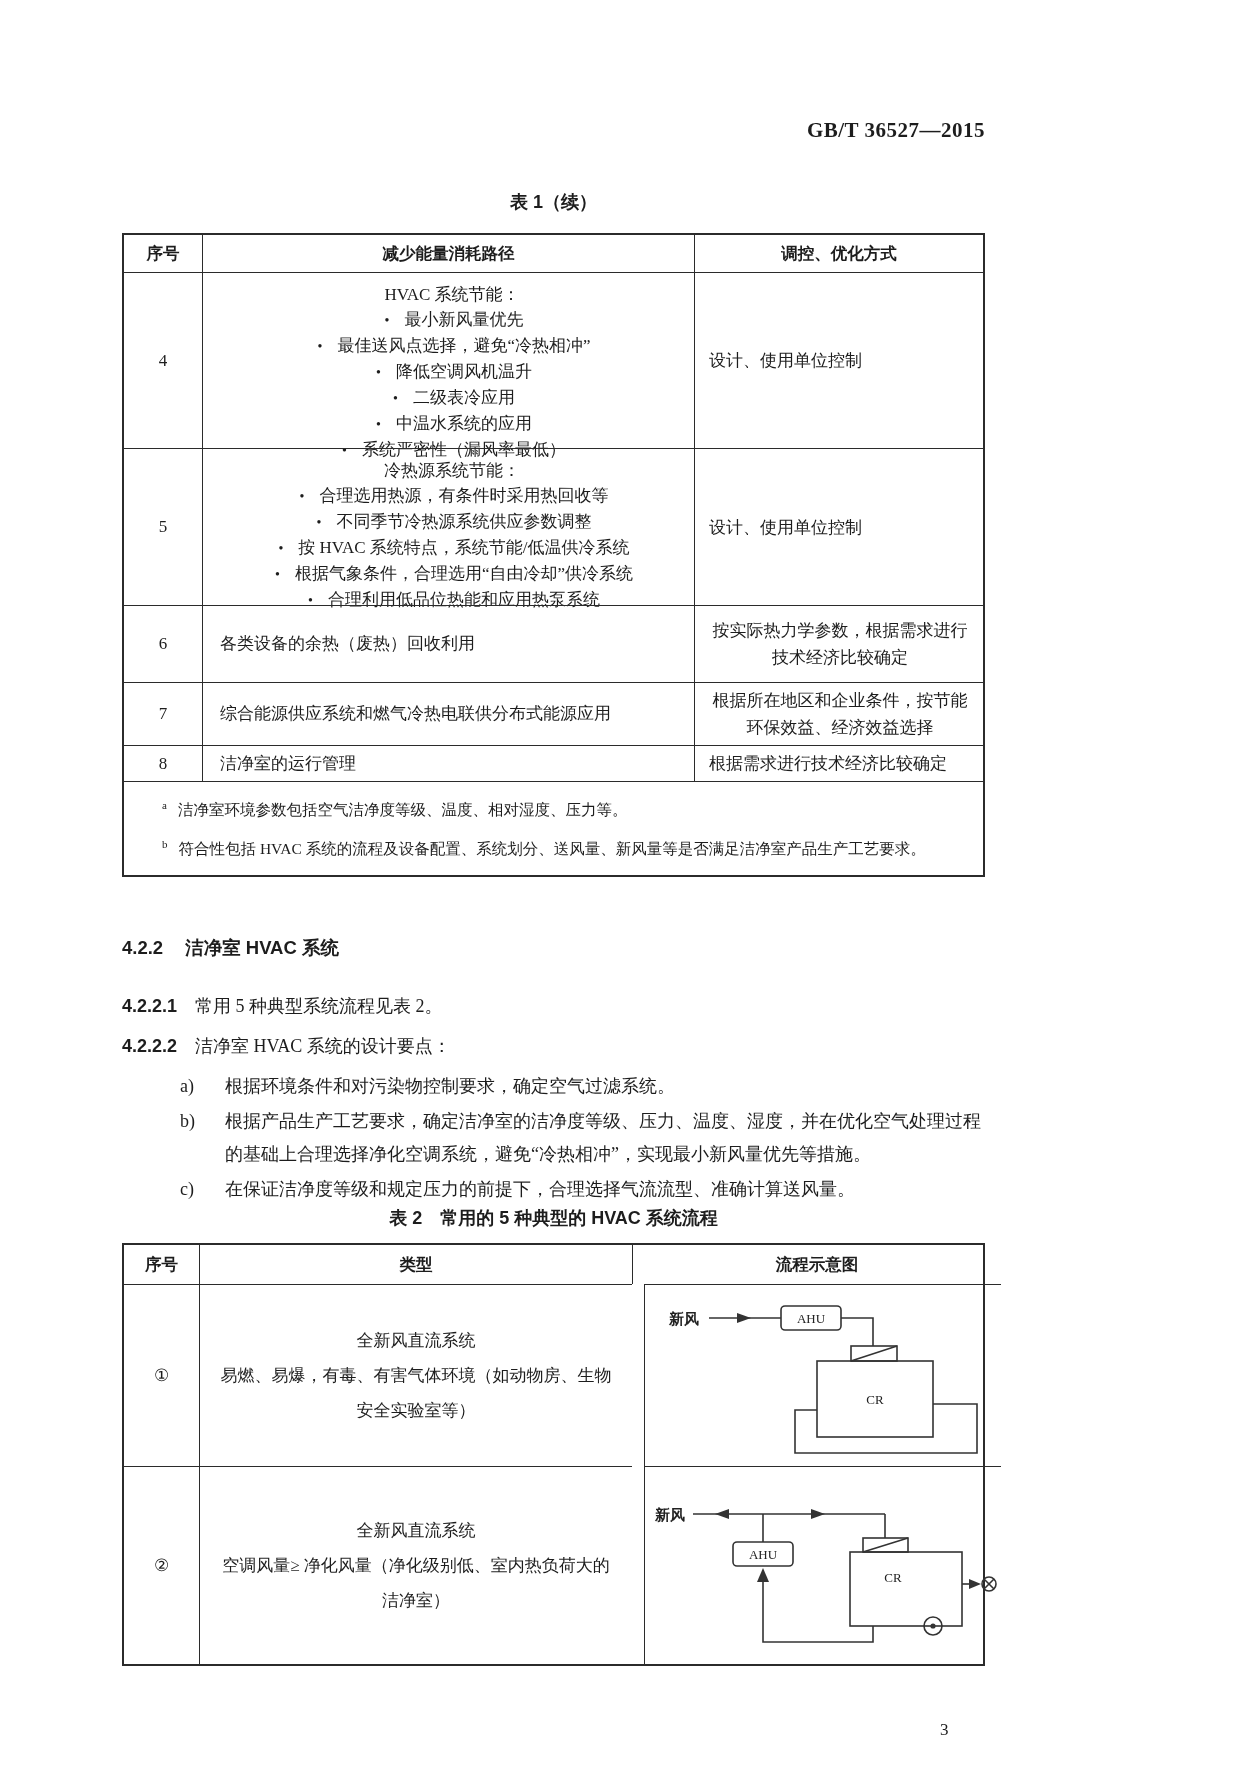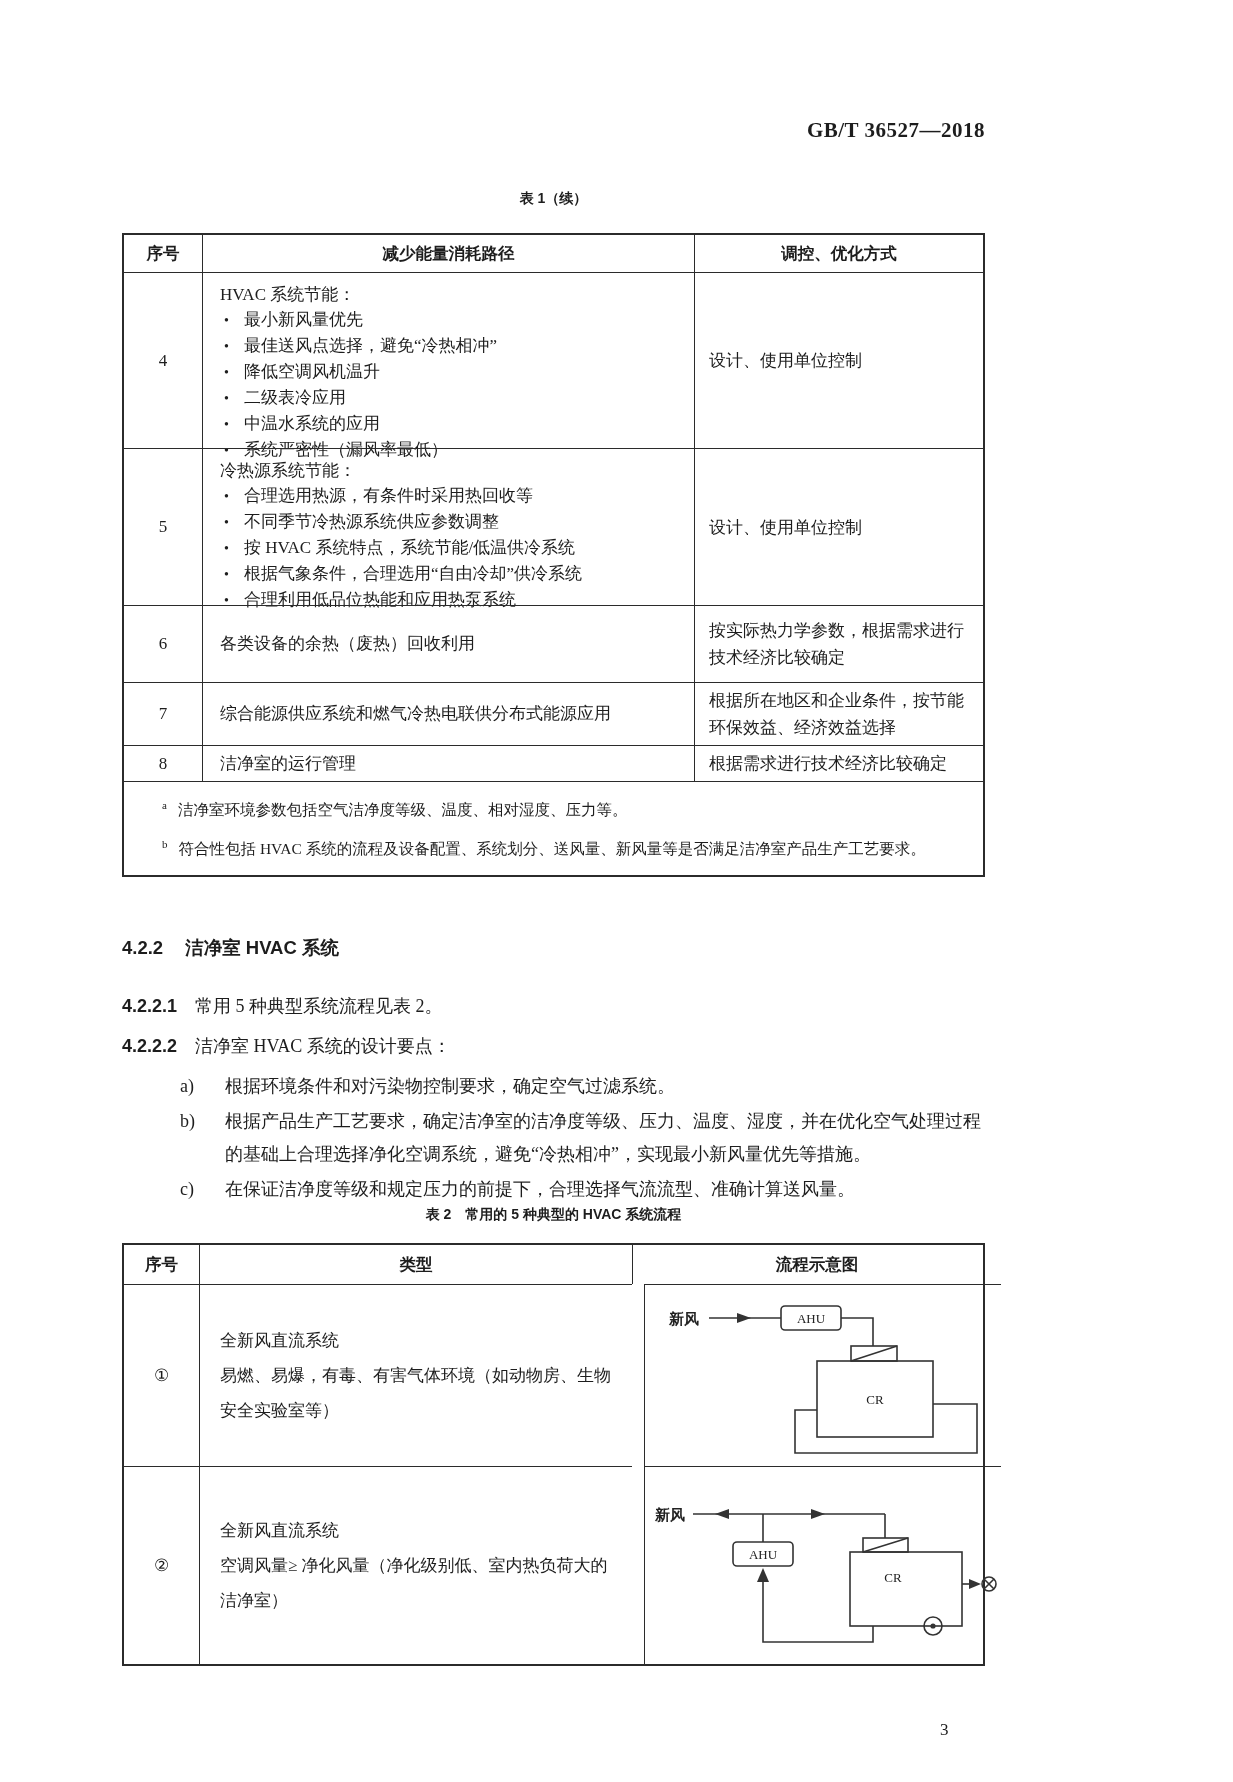--- a/index.html
+++ b/index.html
@@ -12,39 +12,39 @@
     overflow:hidden;
   }
   .doc-header{
     position:absolute;top:118px;right:248px;
     font-family:"Liberation Serif", serif;
     font-weight:bold;font-size:21px;letter-spacing:.5px;
   }
   .t-title{
     position:absolute;left:122px;width:863px;text-align:center;
     font-family:"Liberation Sans", sans-serif;
-    font-weight:bold;font-size:14px;
+    font-weight:bold;font-size:18px;
   }
   .t1-title{top:190px;}
   .t2-title{top:1206px;}
 
   
   .gtable{
     position:absolute;left:122px;width:863px;
     display:grid;
     border:2.5px solid #2b2b2b;
     box-sizing:border-box;
     font-size:17px;
   }
   .table1{top:233px;grid-template-columns:78px 492px 1fr;
           grid-template-rows:37px 176px 157px 77px 63px 36px auto;}
   .table2{top:1243px;grid-template-columns:75px 433px 1fr;
           grid-template-rows:39px 182px 198px;}
   .cell{box-sizing:border-box;}
-  .bl{border-left:1.8px solid #2b2b2b;}
+  .bl{border-left:1.8px solid #2b2b2b;text-align:center;}
   .bt{border-top:1.8px solid #2b2b2b;}
   .hd{
     display:flex;align-items:center;justify-content:center;
     font-family:"Liberation Sans", sans-serif;
     font-weight:bold;font-size:16.5px;
   }
   .cno{display:flex;align-items:center;justify-content:center;font-size:17px;}
   .cpath{padding:9px 10px 6px 17px;line-height:25px;}
   .cpath .bullet{padding-left:4px;}
   .cpath .bullet::before{content:"•";margin-right:15px;font-size:14px;}
@@ -75,21 +75,21 @@
 
   svg text{font-family:"Liberation Serif", serif;fill:#222;}
   svg .cjk{font-size:15px;font-weight:bold;}
   svg .lat{font-size:13px;}
 </style>
 </head>
 <body>
 
 <div class="page">
 
-  <div class="doc-header">GB/T 36527—2018</div>
+  <div class="doc-header">GB/T 36527—2015</div>
 
   <div class="t-title t1-title">表 1（续）</div>
 
   <div class="gtable table1">
 
     <div class="cell hd">序号</div>
     <div class="cell hd bl">减少能量消耗路径</div>
     <div class="cell hd bl">调控、优化方式</div>
 
     <div class="cell cno bt">4</div>

